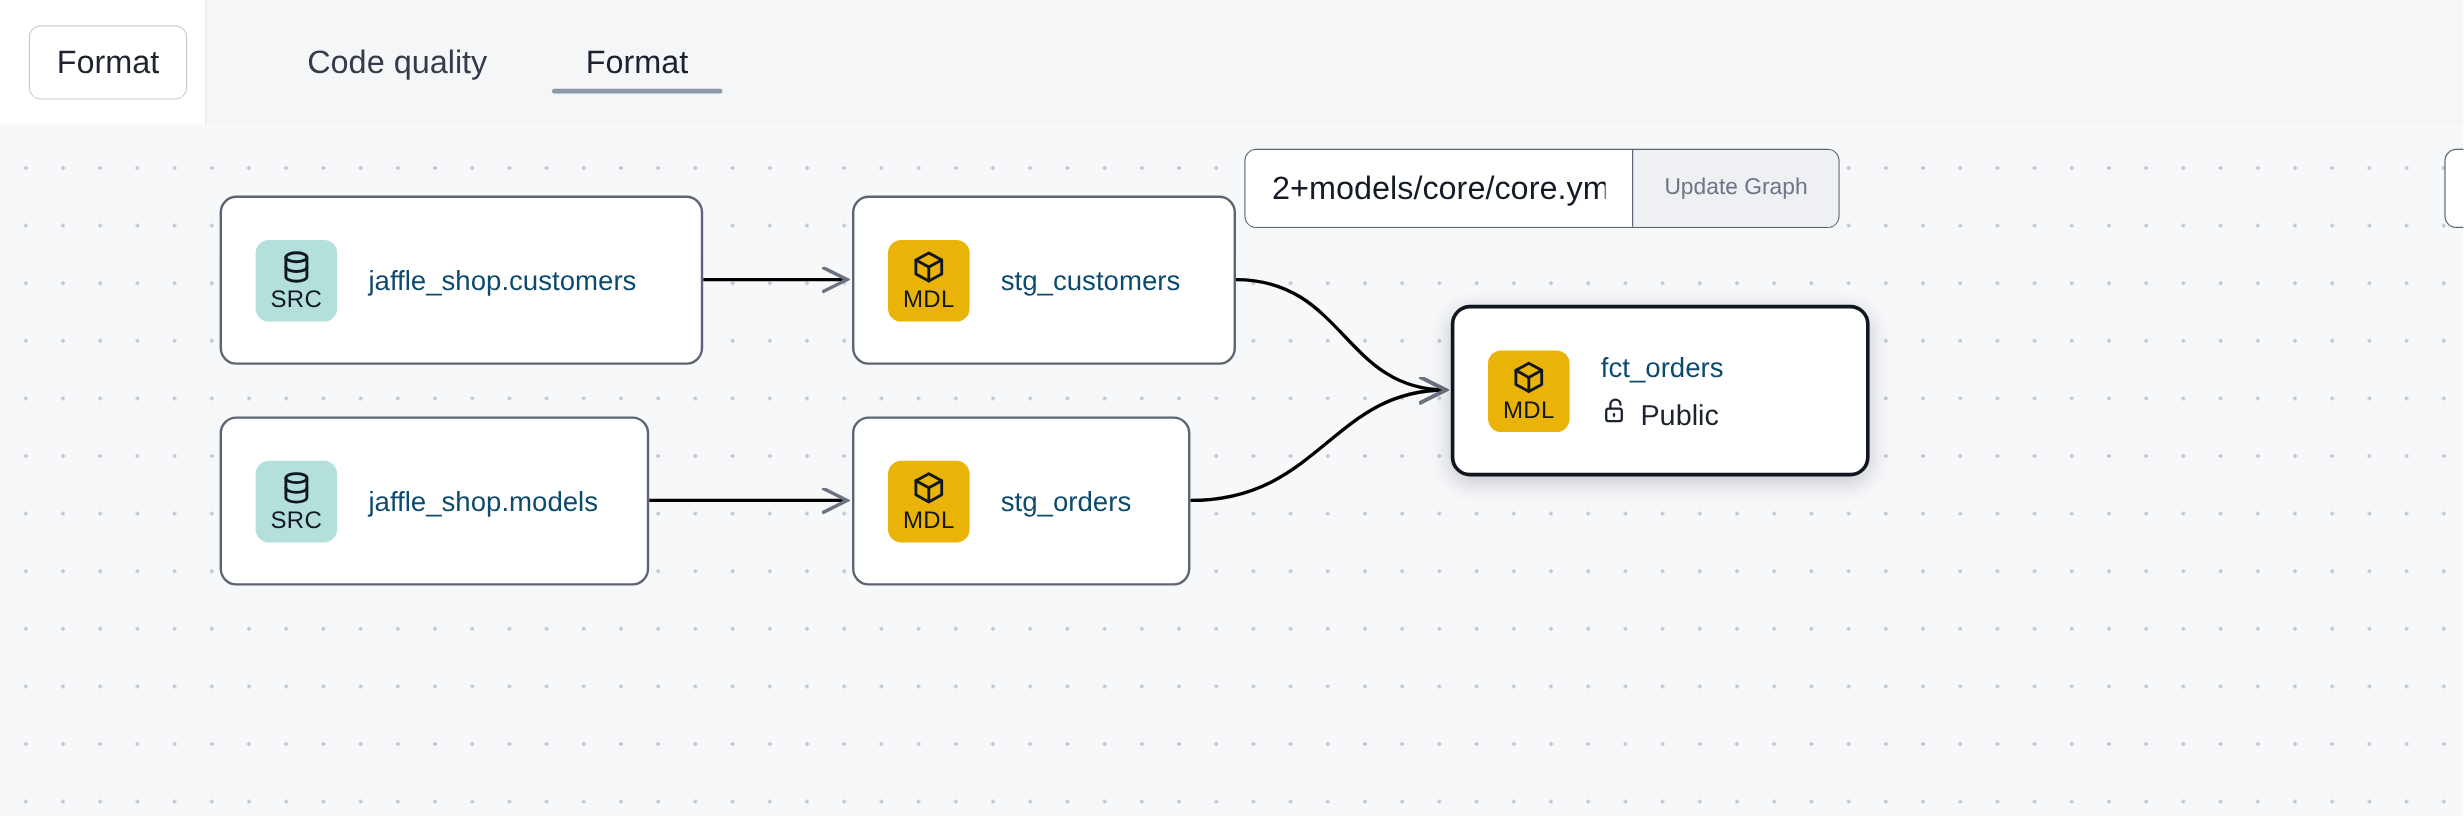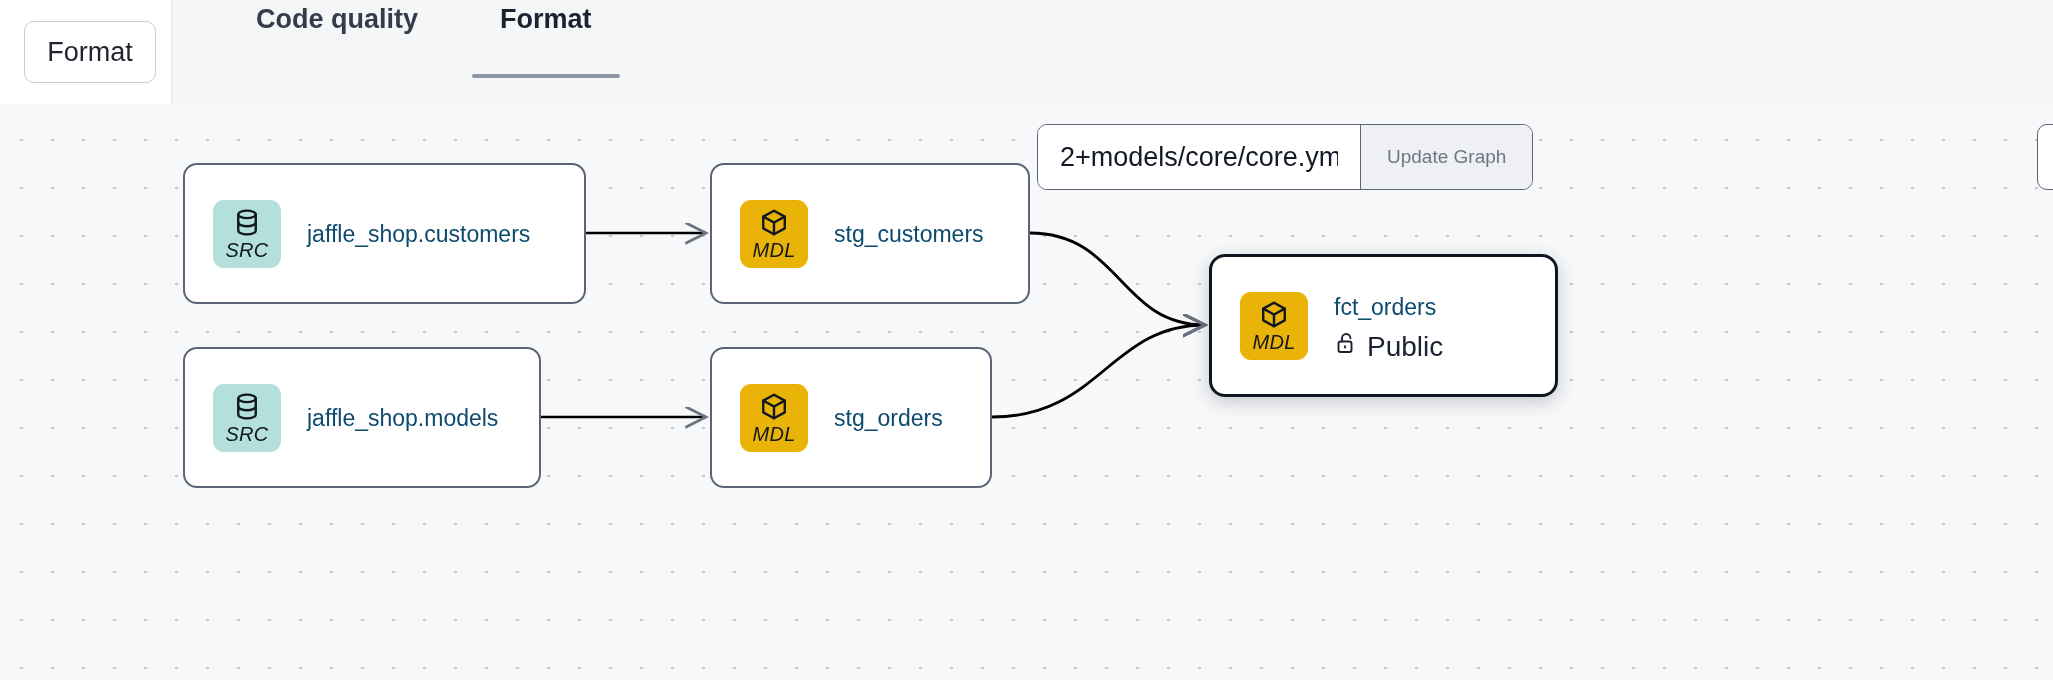--- a/index.html
+++ b/index.html
@@ -59,28 +59,27 @@
   .tabs {
     display: flex;
     align-items: stretch;
     height: 104px;
     padding-left: 56px;
   }
 
   .tab {
     position: relative;
     display: flex;
-    align-items: flex-start;
+    align-items: center;
     padding: 4px 28px;
     margin-right: 26px;
     font-size: 27px;
     color: #343c4c;
     cursor: pointer;
     white-space: nowrap;
-    font-weight: bold;
   }
 
   .tab.active { color: #1b2230; }
 
   .tab.active::after {
     content: "";
     position: absolute;
     left: 0; right: 0;
     bottom: 26px;
     height: 4px;
@@ -143,21 +142,20 @@
 
   .badge svg { display: block; }
 
   .badge-text {
     font-size: 20px;
     line-height: 20px;
     color: #111722;
     margin-top: 2px;
     letter-spacing: 0.3px;
     font-family: "Liberation Sans", sans-serif;
-    font-style: italic;
   }
 
   .node-body {
     margin-left: 26px;
     display: flex;
     flex-direction: column;
     justify-content: center;
   }
 
   .node-title {
@@ -165,21 +163,21 @@
     color: #0c4a6e;
     white-space: nowrap;
     line-height: 38px;
   }
 
   .node-sub {
     display: flex;
     align-items: center;
     gap: 9px;
     margin-top: 4px;
-    font-size: 28px;
+    font-size: 24px;
     color: #1b2230;
     line-height: 32px;
   }
 
   
   .graph-controls {
     position: absolute;
     top: 20px;
     left: 1037px;
     display: flex;

